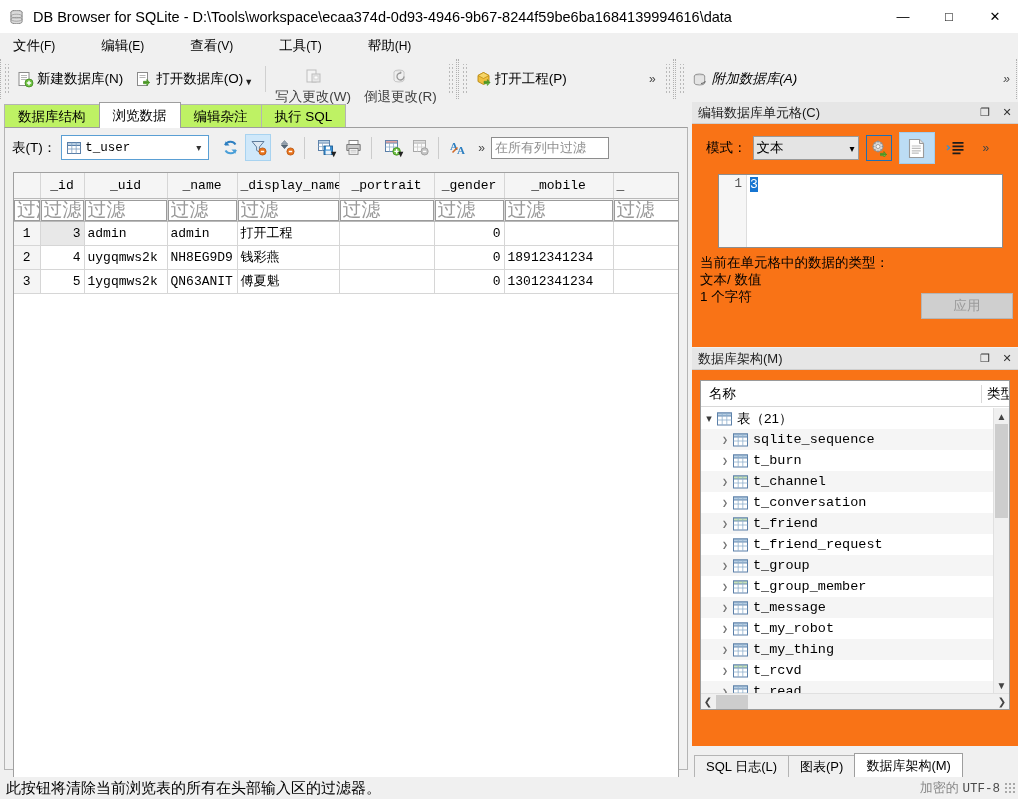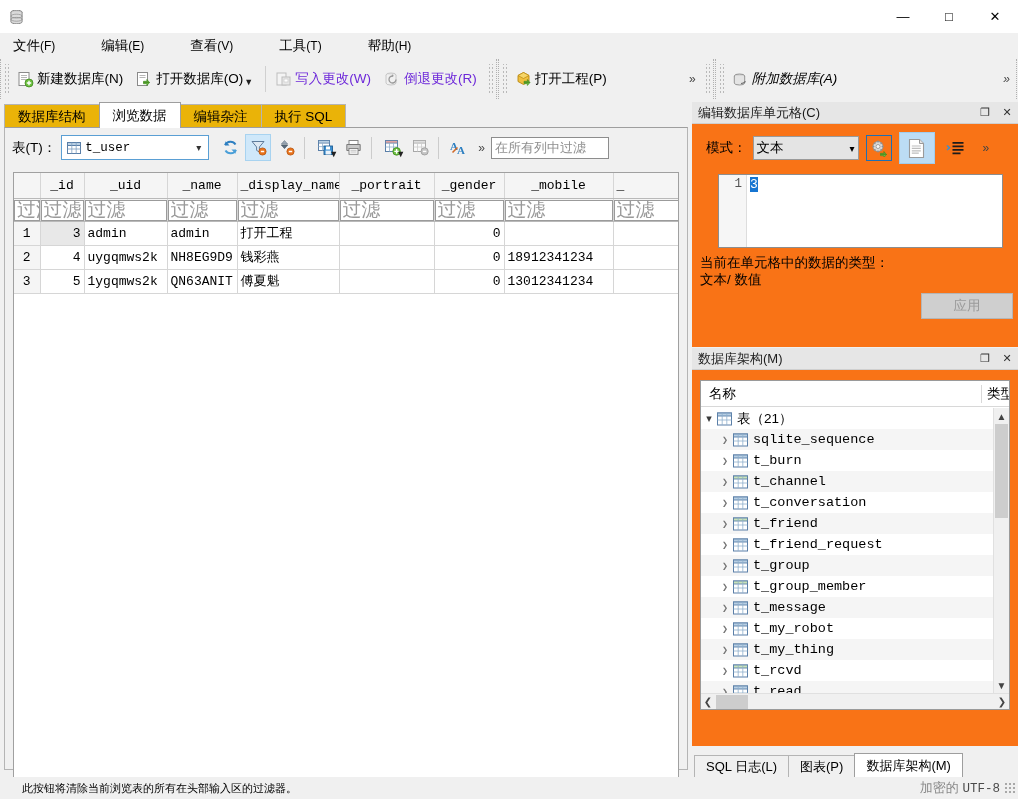--- a/index.html
+++ b/index.html
@@ -61,36 +61,36 @@
   .grip {
     width: 7px; height: 30px; margin: 0 2px;
     background-image: radial-gradient(#b9b9b9 1px, transparent 1px);
     background-size: 3px 4px; background-position: 1px 2px;
   }
   .tb-btn {
     display: flex; align-items: center; gap: 3px;
     padding: 4px 8px 4px 5px; font-size: 13.5px; white-space: nowrap;
     color: #000; height: 30px;
   }
-  .tb-btn.disabled { color: #6d28d9; }
+  .tb-btn.disabled { color: #404040; flex-direction: column; }
   .tb-ico { width: 17px; height: 17px; position: relative; flex: 0 0 auto; }
   .tb-sep { width: 1px; height: 26px; background: #d0d0d0; margin: 0 4px; align-self: center; }
   .chev-dd {
     font-size: 9px; color: #222; align-self: flex-end; margin-bottom: 3px; margin-left: -2px;
   }
   .overflow-chev { font-size: 12px; color: #444; padding: 0 6px; align-self: center; }
 
   
   .tabstrip {
     position: absolute; left: 4px; top: 102px; width: 684px; height: 26px;
     display: flex; align-items: flex-end;
   }
   .tab {
     height: 24px; padding: 0 13px; display: flex; align-items: center;
-    font-size: 13.5px; background: #eab308;
+    font-size: 13.5px; background: #bef264;
     border: 1px solid #b4b4b4; border-bottom: none;
     margin-right: -1px; color: #000; position: relative;
   }
   .tab.active {
     background: #ffffff; height: 26px; z-index: 3;
     border-color: #9e9e9e;
   }
 
   
   .leftpane {
@@ -260,21 +260,21 @@
     font-size: 13px; background: #f0f0f0; border: 1px solid #b4b4b4;
     border-bottom: none; margin-right: -1px;
   }
   .btab.active { background: #fff; height: 24px; border-color: #9e9e9e; z-index: 2; }
 
   
   .statusbar {
     position: absolute; left: 0; top: 777px; width: 1018px; height: 22px;
     background: #f0f0f0; display: flex; align-items: center;
   }
-  .status-text { font-size: 11px; padding-left: 22px; flex: 1; white-space: nowrap; }
+  .status-text { font-size: 15px; padding-left: 6px; flex: 1; white-space: nowrap; }
   .status-enc {
     font-size: 13px; color: #8a8a8a; padding-right: 4px; white-space: nowrap;
   }
   .status-enc .mono { font-family: "Liberation Mono", monospace; font-size: 12.5px; color: #4a4a4a; }
   .status-grip {
     width: 12px; height: 12px; margin-right: 2px;
     background-image: radial-gradient(#a8a8a8 1px, transparent 1px);
     background-size: 4px 4px;
   }
 </style>
@@ -285,20 +285,21 @@
 
   <div class="titlebar">
     <div class="titlebar-icon">
       <svg class="db-cyl" viewBox="0 0 13 14">
         <ellipse cx="6.5" cy="2.2" rx="5.6" ry="2" fill="#cfcfcf" stroke="#707070" stroke-width="0.8"></ellipse>
         <path d="M0.9 2.2 V11.8 A5.6 2 0 0 0 12.1 11.8 V2.2" fill="#dcdcdc" stroke="#707070" stroke-width="0.8"></path>
         <ellipse cx="6.5" cy="6.1" rx="5.6" ry="1.9" fill="none" stroke="#8c8c8c" stroke-width="0.7"></ellipse>
         <ellipse cx="6.5" cy="9.3" rx="5.6" ry="1.9" fill="none" stroke="#8c8c8c" stroke-width="0.7"></ellipse>
       </svg>
     </div>
+    <div class="title-text">DB Browser for SQLite - D:\Tools\workspace\ecaa374d-0d93-4946-9b67-8244f59be6ba1684139994616\data</div>
     <div class="win-btns">
       <div class="win-btn">—</div>
       <div class="win-btn">□</div>
       <div class="win-btn close">✕</div>
     </div>
   </div>
 
   <div class="menubar">
     <div class="menu-item"><span>文件</span><span class="mn">(F)</span></div>
     <div class="menu-item"><span>编辑</span><span class="mn">(E)</span></div>
@@ -626,20 +627,21 @@
     <div class="code-box">
       <div class="gutter">1</div>
       <div class="code-text">
         <span class="selbit">3</span>
       </div>
     </div>
 
     <div class="type-info" style="left:8px;">
       <div>当前在单元格中的数据的类型：</div>
       <div>文本/ 数值</div>
+      <div>1 个字符</div>
     </div>
 
     <div class="apply-btn">应用</div>
   </div>
 
   <div class="dock" id="schema-dock">
     <div class="dock-title">
       <span class="ttl">数据库架构(M)</span>
       <span class="dock-btn">❐</span>
       <span class="dock-btn">✕</span>

